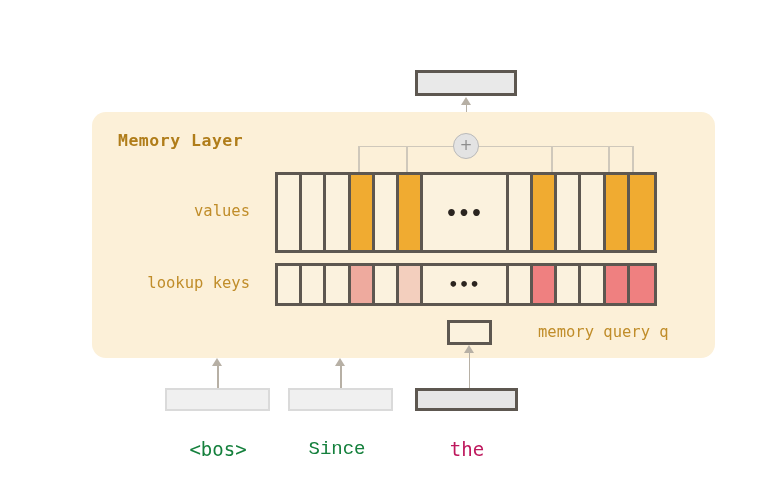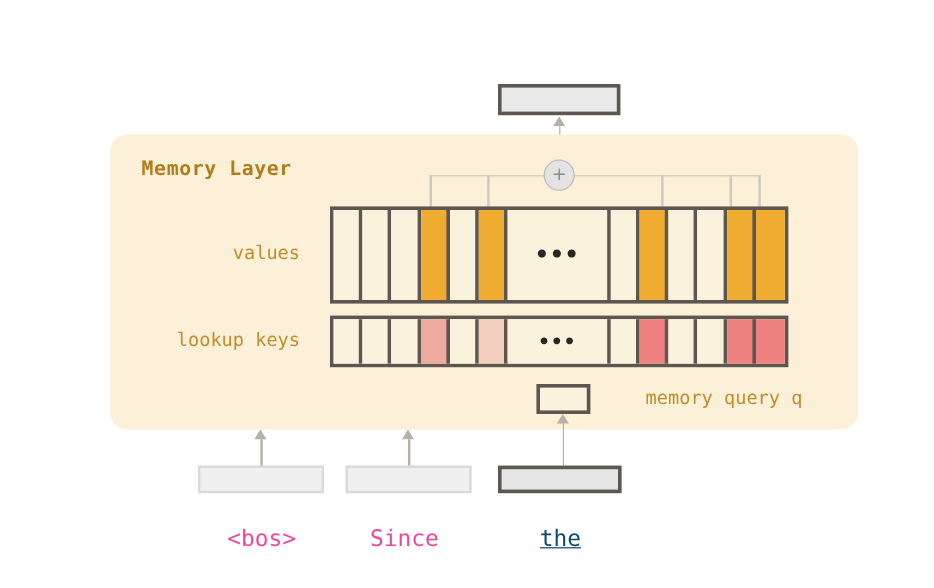--- a/index.html
+++ b/index.html
@@ -145,26 +145,26 @@
   .token-box.t1 { left: 165px; top: 388px; width: 105px; }
   .token-box.t2 { left: 288px; top: 388px; width: 105px; }
   .token-box.t3 { left: 415px; top: 388px; width: 103px; }
 
   .token-label {
     position: absolute;
     top: 438px;
     width: 140px;
     text-align: center;
     font-size: 19px;
-    color: #ec4899;
-    white-space: nowrap;
-  }
-  .token-label.active { color: #0c4a6e; text-decoration: underline; }
+    color: #15803d;
+    white-space: nowrap;
+  }
+  .token-label.active { color: #be185d; }
   .token-label.l1 { left: 148px; }
-  .token-label.l2 { left: 267px; }
+  .token-label.l2 { left: 267px; font-family: Liberation Mono, monospace; }
   .token-label.l3 { left: 397px; }
 
   
   .query-box {
     position: absolute;
     left: 447px;
     top: 320px;
     width: 45px;
     height: 25px;
     box-sizing: border-box;

